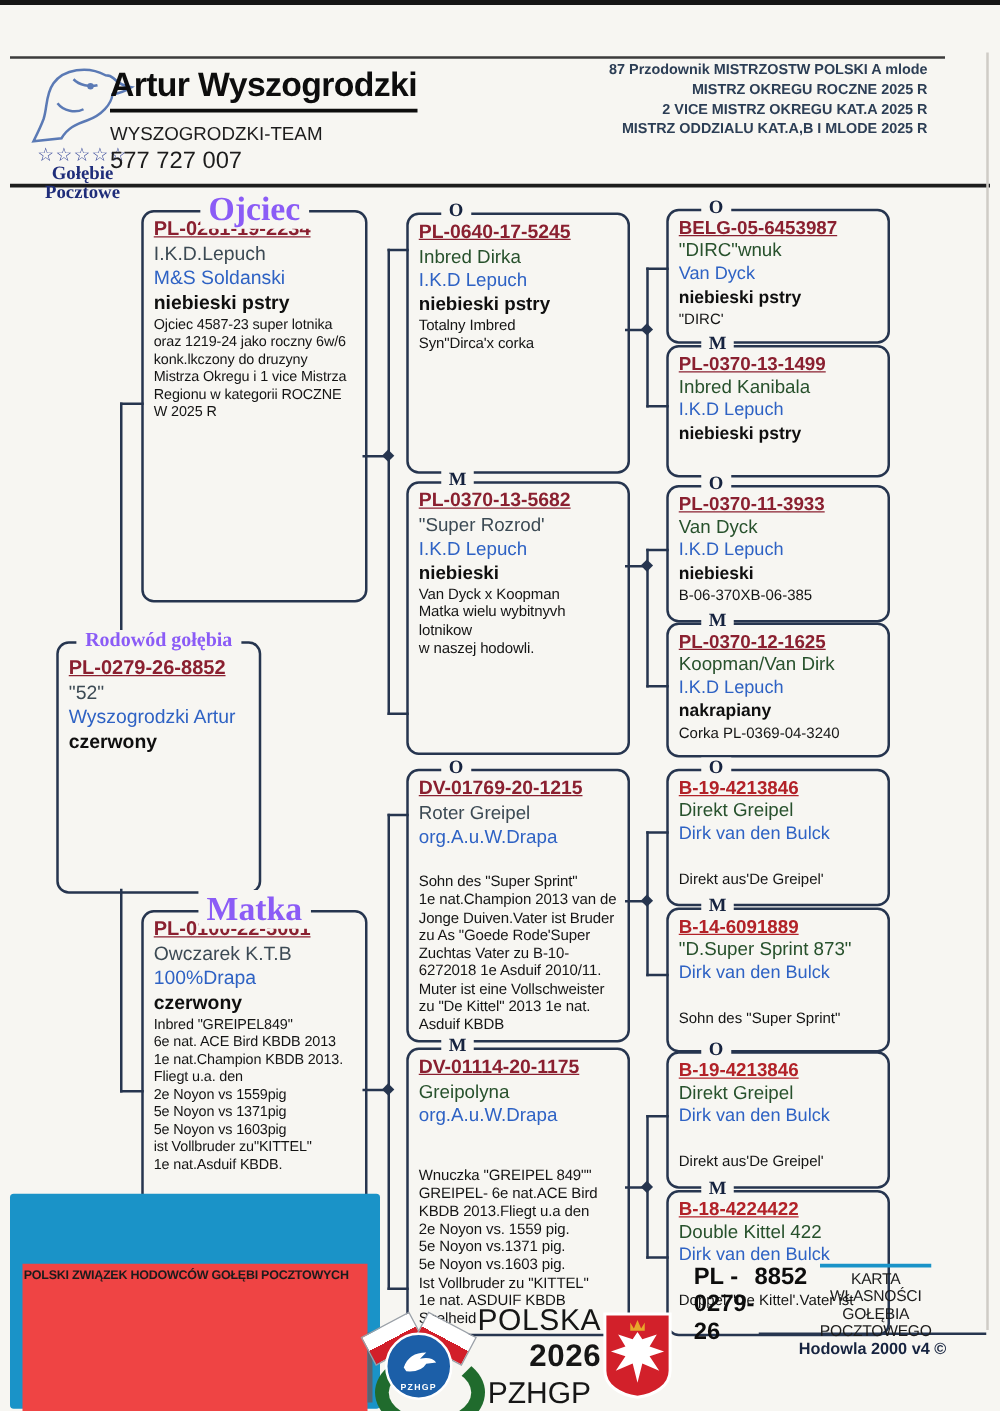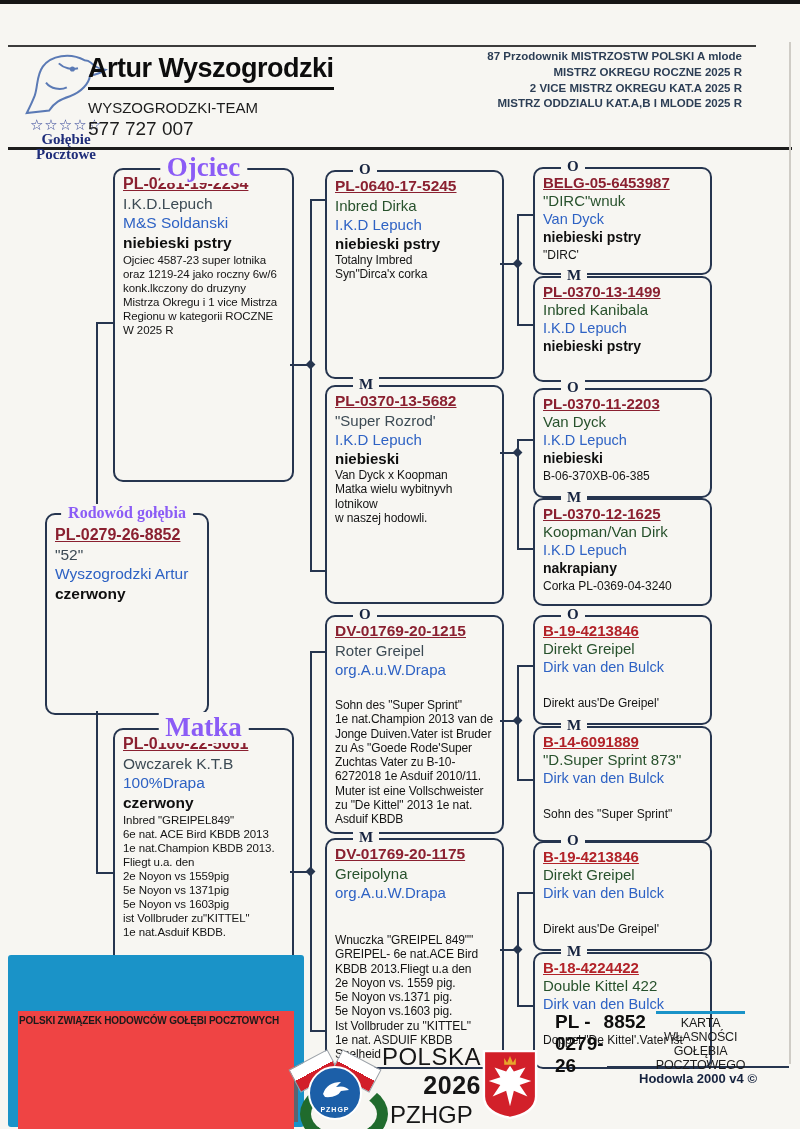--- a/index.html
+++ b/index.html
@@ -252,21 +252,21 @@
 6272018 1e Asduif 2010/11.
 Muter ist eine Vollschweister
 zu "De Kittel" 2013 1e nat.
 Asduif KBDB</div>
     </div>
   </div>
 
   <div class="box g2" style="left:325px;top:838px;width:175px;height:227px">
     <span class="sex-label">M</span>
     <div class="bc">
-      <div class="ring ring-a">DV-01769-20-1175</div>
+      <div class="ring ring-a">DV-01114-20-1175</div>
       <div class="bird-name nm-green">Greipolyna</div>
       <div class="breeder">org.A.u.W.Drapa</div>
       <div class="color-line"></div>
       <div class="desc gap12">Wnuczka "GREIPEL 849""
 GREIPEL- 6e nat.ACE Bird
 KBDB 2013.Fliegt u.a den
 2e Noyon vs. 1559 pig.
 5e Noyon vs.1371 pig.
 5e Noyon vs.1603 pig.
 Ist Vollbruder zu "KITTEL"
@@ -293,21 +293,21 @@
       <div class="bird-name nm-green">Inbred Kanibala</div>
       <div class="breeder">I.K.D Lepuch</div>
       <div class="color-line">niebieski pstry</div>
       <div class="note"></div>
     </div>
   </div>
 
   <div class="box g3" style="left:533px;top:388px;width:175px;height:106px">
     <span class="sex-label">O</span>
     <div class="bc">
-      <div class="ring ring-a">PL-0370-11-2203</div>
+      <div class="ring ring-a">PL-0370-11-3933</div>
       <div class="bird-name nm-green">Van Dyck</div>
       <div class="breeder">I.K.D Lepuch</div>
       <div class="color-line">niebieski</div>
       <div class="note">B-06-370XB-06-385</div>
     </div>
   </div>
 
   <div class="box g3" style="left:533px;top:498px;width:175px;height:104px">
     <span class="sex-label">M</span>
     <div class="bc">

